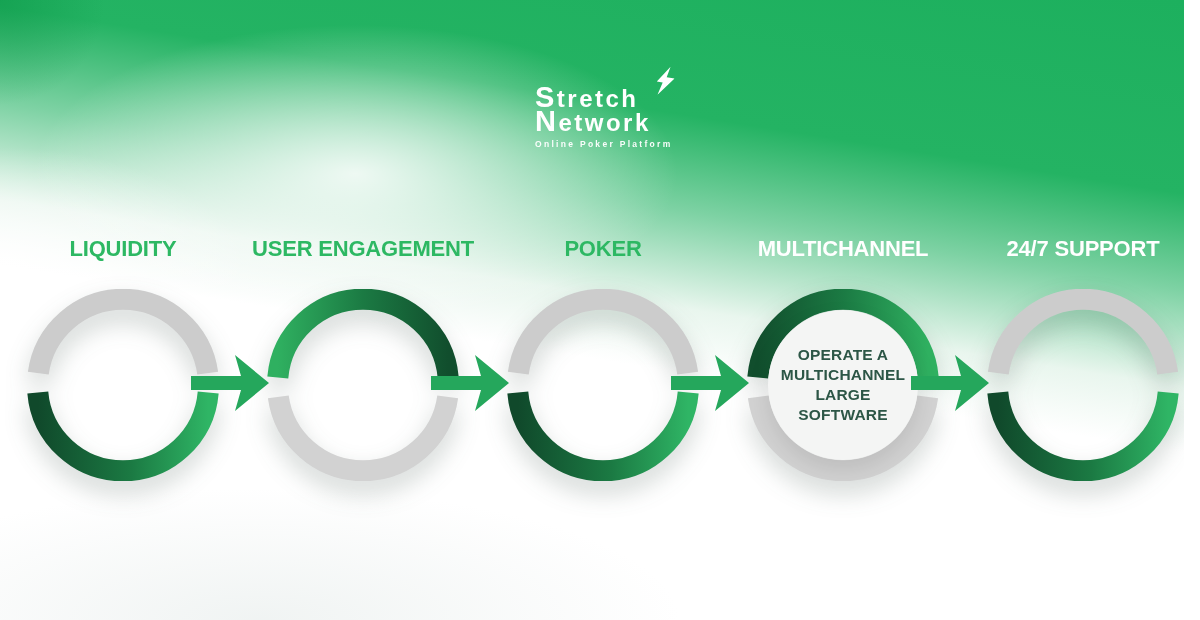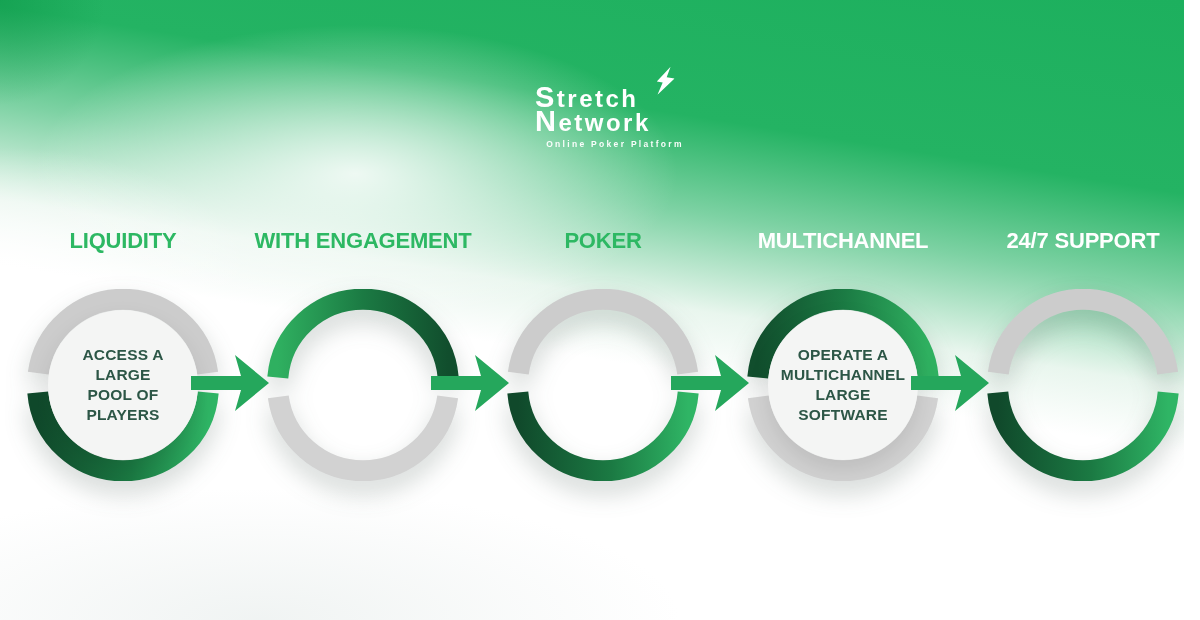--- a/index.html
+++ b/index.html
@@ -11,27 +11,27 @@
       radial-gradient(ellipse 520px 240px at 30% 28%, rgba(255,255,255,.85), rgba(255,255,255,0) 62%),
       radial-gradient(ellipse 420px 220px at 0% 45%, rgba(255,255,255,.9), rgba(255,255,255,0) 60%),
       radial-gradient(ellipse 700px 220px at 22% 100%, rgba(222,230,228,.45), rgba(222,230,228,0) 60%),
       linear-gradient(189deg,#1db05e 0%,#24b363 24%,#7ed2a4 36%,#e9f6ee 48%,#ffffff 56%);
   }
 
   
   .logo{position:absolute;left:535px;top:86px;width:160px;color:#fff;}
   .logo-line{font-size:24px;font-weight:700;letter-spacing:2.5px;line-height:23px;}
   .logo-line::first-letter{font-size:29px;}
-  .logo-tagline{margin-top:5px;font-size:8.5px;font-weight:700;letter-spacing:2.3px;white-space:nowrap;color:rgba(255,255,255,.96);text-align:center;}
+  .logo-tagline{margin-top:5px;font-size:8.5px;font-weight:700;letter-spacing:2.3px;white-space:nowrap;color:rgba(255,255,255,.96);}
   .bolt{position:absolute;left:122px;top:-20px;transform:rotate(10deg);}
 
   
   .step{position:absolute;width:240px;text-align:center;}
   .step-title{
-    position:absolute;top:4px;left:0;width:240px;
+    position:absolute;top:12px;left:0;width:240px;
     font-size:22px;font-weight:800;letter-spacing:-0.2px;color:#2db863;white-space:nowrap;
   }
   .step-title.white{color:#ffffff;}
   .circle-wrap{position:absolute;top:65px;left:24px;width:192px;height:192px;}
   .ring{position:absolute;left:0;top:0;filter:drop-shadow(0 12px 12px rgba(45,70,58,.22));}
   .inner{
     position:absolute;inset:21px;border-radius:50%;
     background:#f4f5f4;box-shadow:0 10px 22px rgba(0,0,0,.10);
     display:flex;align-items:center;justify-content:center;
   }
@@ -64,29 +64,25 @@
         <defs>
           <linearGradient id="g1" x1="0" y1="0" x2="1" y2="0">
             <stop offset="0" stop-color="#10492b"></stop>
               <stop offset="0.55" stop-color="#1b7a43"></stop>
               <stop offset="1" stop-color="#2fb565"></stop>
           </linearGradient>
         </defs>
         <path d="M 180.7 84.1 A 85.5 85.5 0 0 0 11.3 84.1" stroke="#cccccc" stroke-width="21" fill="none"></path>
         <path d="M 10.8 103.5 A 85.5 85.5 0 0 0 181.2 103.5" stroke="url(#g1)" stroke-width="21" fill="none"></path>
       </svg>
-      <div class="inner">
-        <div class="inner-text">ACCESS A LARGE
-POOL OF PLAYERS</div>
-      </div>
     </div>
   </div>
 
   <div class="step" style="left:243px;top:224px;">
-    <div class="step-title">WITH ENGAGEMENT</div>
+    <div class="step-title">USER ENGAGEMENT</div>
     <div class="circle-wrap">
       <svg class="ring" width="192" height="192" viewBox="0 0 192 192">
         <defs>
           <linearGradient id="g2" x1="0" y1="0" x2="1" y2="0">
             <stop offset="0" stop-color="#2fb060"></stop>
               <stop offset="0.5" stop-color="#1b7a43"></stop>
               <stop offset="1" stop-color="#114e2d"></stop>
           </linearGradient>
         </defs>
         <path d="M 181.2 88.5 A 85.5 85.5 0 0 0 10.8 88.5" stroke="url(#g2)" stroke-width="21" fill="none"></path>

